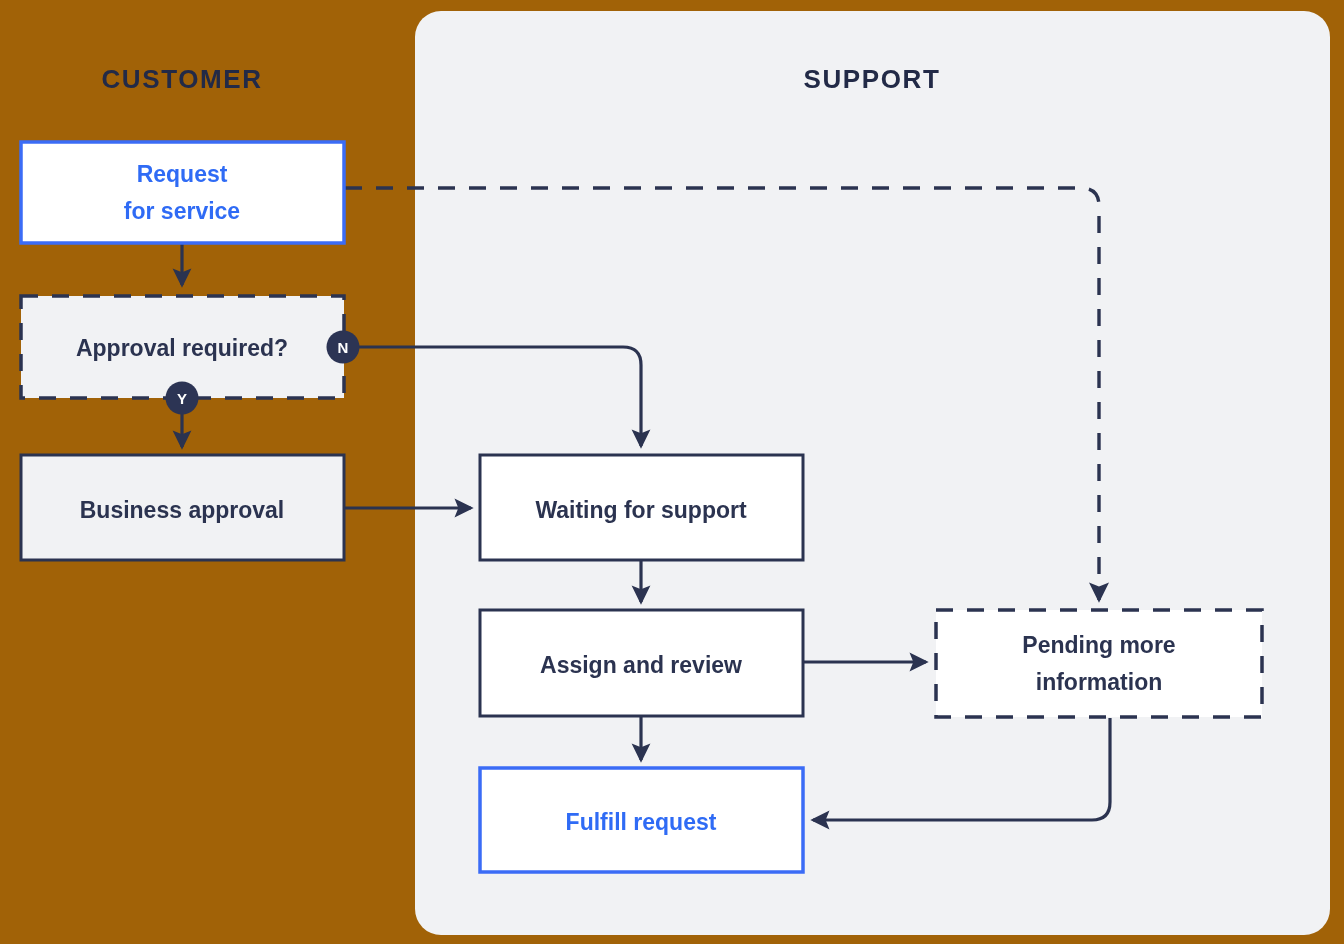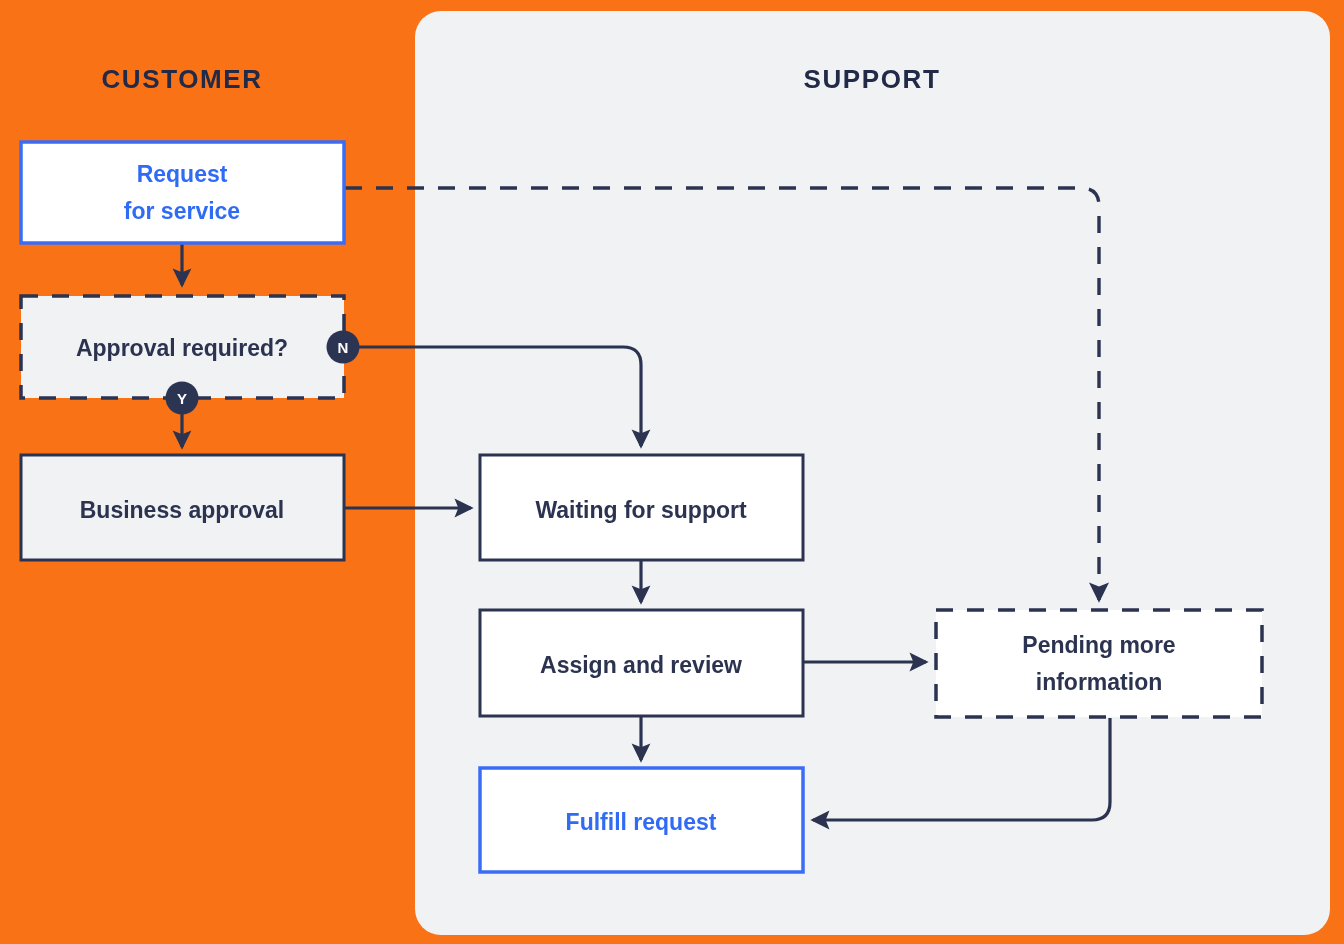--- a/index.html
+++ b/index.html
@@ -11,21 +11,21 @@
   body {
     font-family: "Liberation Sans", "DejaVu Sans", sans-serif;
     width: 1344px;
     height: 944px;
     overflow: hidden;
   }
   #stage {
     position: relative;
     width: 1344px;
     height: 944px;
-    background: #f97316;
+    background: #a16207;
   }
   #diagram-svg {
     position: absolute;
     left: 0;
     top: 0;
     width: 1344px;
     height: 944px;
   }
   .lane-title {
     font-weight: bold;

